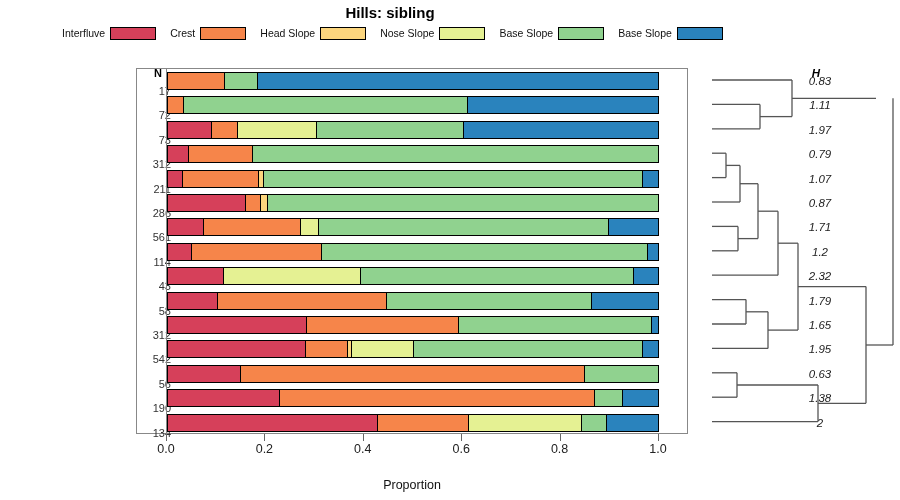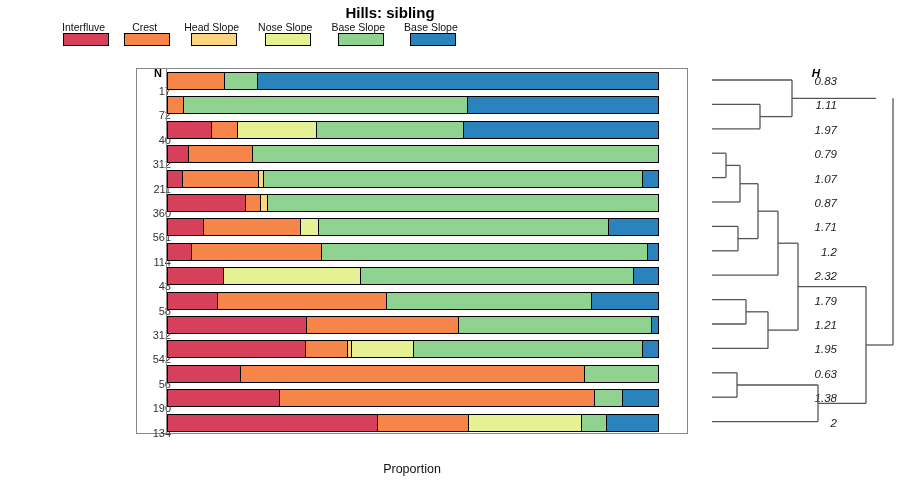--- a/index.html
+++ b/index.html
@@ -14,21 +14,21 @@
   .title{
     position:absolute;left:0;top:4px;width:780px;text-align:center;
     font-size:15px;font-weight:bold;color:#000;
   }
 
   
   .legend{
     position:absolute;left:62px;top:24px;width:706px;height:18px;
     display:flex;align-items:center;justify-content:flex-start;
   }
-  .legend-item{display:flex;align-items:center;margin-right:14px;flex-direction:column;}
+  .legend-item{display:flex;align-items:center;margin-right:14px;}
   .legend-label{font-size:10.5px;color:#111;white-space:nowrap;margin-right:5px;}
   .legend-swatch{
     width:46px;height:13px;border:1px solid #000;box-sizing:border-box;
   }
 
   
   .panel{
     position:absolute;left:136px;top:68px;width:552px;height:366px;
     border:1px solid #888;background:#fff;box-sizing:border-box;
   }
@@ -43,21 +43,21 @@
   .nval{
     position:absolute;left:8px;width:26px;text-align:right;
     font-size:11px;color:#333;line-height:24px;top:10px;
   }
   .nhead{
     position:absolute;left:8px;width:26px;text-align:center;
     font-size:11px;font-weight:bold;color:#000;top:-2px;line-height:12px;
   }
 
   .hval{
-    position:absolute;left:666px;width:34px;text-align:right;
+    position:absolute;left:666px;width:34px;text-align:center;
     font-size:11.5px;font-style:italic;color:#222;line-height:24px;top:0;
   }
   .hhead{
     position:absolute;left:666px;width:26px;text-align:center;
     font-size:11.5px;font-weight:bold;font-style:italic;color:#000;
     top:-2px;line-height:12px;
   }
 
   .bar{
     position:absolute;top:3px;height:18px;
@@ -68,21 +68,21 @@
   .seg:last-child{border-right:none;}
 
   
   .xaxis{position:absolute;left:136px;top:434px;width:552px;height:40px;}
   .tick{position:absolute;top:0;width:0;height:7px;border-left:1px solid #666;}
   .ticklab{
     position:absolute;top:8px;width:40px;margin-left:-20px;
     text-align:center;font-size:12.5px;color:#222;
   }
   .xtitle{
-    position:absolute;left:136px;top:462px;width:552px;text-align:center;
+    position:absolute;left:136px;top:478px;width:552px;text-align:center;
     font-size:12.5px;color:#111;
   }
 
   
   .dendro{position:absolute;left:700px;top:60px;width:200px;height:380px;}
   .dendro svg{display:block;}
 </style>
 </head>
 <body>
 
@@ -133,21 +133,21 @@
         <div class="row" style="top: 24.4px;">
           <div class="nval">72</div>
           <div class="bar" style="left: 30px; width: 492px;">
             <div class="seg" style="flex: 0.03 1 0%; background: rgb(246, 133, 74);"></div>
             <div class="seg" style="flex: 0.58 1 0%; background: rgb(144, 210, 143);"></div>
             <div class="seg" style="flex: 0.39 1 0%; background: rgb(42, 131, 189);"></div>
           </div>
           <div class="hval">1.11</div>
         </div>
         <div class="row" style="top: 48.8px;">
-          <div class="nval">40</div>
+          <div class="nval">73</div>
           <div class="bar" style="left: 30px; width: 492px;">
             <div class="seg" style="flex: 0.088 1 0%; background: rgb(214, 64, 90);"></div>
             <div class="seg" style="flex: 0.052 1 0%; background: rgb(246, 133, 74);"></div>
             <div class="seg" style="flex: 0.16 1 0%; background: rgb(229, 241, 147);"></div>
             <div class="seg" style="flex: 0.3 1 0%; background: rgb(144, 210, 143);"></div>
             <div class="seg" style="flex: 0.4 1 0%; background: rgb(42, 131, 189);"></div>
           </div>
           <div class="hval">1.97</div>
         </div>
         <div class="row" style="top: 73.2px;">
@@ -164,21 +164,21 @@
           <div class="bar" style="left: 30px; width: 492px;">
             <div class="seg" style="flex: 0.028 1 0%; background: rgb(214, 64, 90);"></div>
             <div class="seg" style="flex: 0.155 1 0%; background: rgb(246, 133, 74);"></div>
             <div class="seg" style="flex: 0.008 1 0%; background: rgb(252, 214, 126);"></div>
             <div class="seg" style="flex: 0.779 1 0%; background: rgb(144, 210, 143);"></div>
             <div class="seg" style="flex: 0.03 1 0%; background: rgb(42, 131, 189);"></div>
           </div>
           <div class="hval">1.07</div>
         </div>
         <div class="row" style="top: 122px;">
-          <div class="nval">360</div>
+          <div class="nval">286</div>
           <div class="bar" style="left: 30px; width: 492px;">
             <div class="seg" style="flex: 0.158 1 0%; background: rgb(214, 64, 90);"></div>
             <div class="seg" style="flex: 0.028 1 0%; background: rgb(246, 133, 74);"></div>
             <div class="seg" style="flex: 0.014 1 0%; background: rgb(252, 214, 126);"></div>
             <div class="seg" style="flex: 0.8 1 0%; background: rgb(144, 210, 143);"></div>
           </div>
           <div class="hval">0.87</div>
         </div>
         <div class="row" style="top: 146.4px;">
           <div class="nval">561</div>
@@ -222,21 +222,21 @@
           <div class="hval">1.79</div>
         </div>
         <div class="row" style="top: 244px;">
           <div class="nval">312</div>
           <div class="bar" style="left: 30px; width: 492px;">
             <div class="seg" style="flex: 0.283 1 0%; background: rgb(214, 64, 90);"></div>
             <div class="seg" style="flex: 0.31 1 0%; background: rgb(246, 133, 74);"></div>
             <div class="seg" style="flex: 0.395 1 0%; background: rgb(144, 210, 143);"></div>
             <div class="seg" style="flex: 0.012 1 0%; background: rgb(42, 131, 189);"></div>
           </div>
-          <div class="hval">1.21</div>
+          <div class="hval">1.65</div>
         </div>
         <div class="row" style="top: 268.4px;">
           <div class="nval">542</div>
           <div class="bar" style="left: 30px; width: 492px;">
             <div class="seg" style="flex: 0.283 1 0%; background: rgb(214, 64, 90);"></div>
             <div class="seg" style="flex: 0.085 1 0%; background: rgb(246, 133, 74);"></div>
             <div class="seg" style="flex: 0.005 1 0%; background: rgb(252, 214, 126);"></div>
             <div class="seg" style="flex: 0.125 1 0%; background: rgb(229, 241, 147);"></div>
             <div class="seg" style="flex: 0.472 1 0%; background: rgb(144, 210, 143);"></div>
             <div class="seg" style="flex: 0.03 1 0%; background: rgb(42, 131, 189);"></div>
@@ -270,20 +270,34 @@
             <div class="seg" style="flex: 0.23 1 0%; background: rgb(229, 241, 147);"></div>
             <div class="seg" style="flex: 0.05 1 0%; background: rgb(144, 210, 143);"></div>
             <div class="seg" style="flex: 0.105 1 0%; background: rgb(42, 131, 189);"></div>
           </div>
           <div class="hval">2</div>
         </div>
       </div>
   </div>
   <div class="inner-rule"></div>
 
+  <div class="xaxis" id="xaxis">
+      <div class="tick" style="left: 30px;"></div>
+      <div class="ticklab" style="left: 30px;">0.0</div>
+      <div class="tick" style="left: 128.4px;"></div>
+      <div class="ticklab" style="left: 128.4px;">0.2</div>
+      <div class="tick" style="left: 226.8px;"></div>
+      <div class="ticklab" style="left: 226.8px;">0.4</div>
+      <div class="tick" style="left: 325.2px;"></div>
+      <div class="ticklab" style="left: 325.2px;">0.6</div>
+      <div class="tick" style="left: 423.6px;"></div>
+      <div class="ticklab" style="left: 423.6px;">0.8</div>
+      <div class="tick" style="left: 522px;"></div>
+      <div class="ticklab" style="left: 522px;">1.0</div>
+    </div>
   <div class="xtitle">Proportion</div>
 
   <div class="dendro">
     <svg width="200" height="380" viewBox="0 0 200 380">
       <g fill="none" stroke="#555" stroke-width="1.3">
 
         <path d="M12,20 H92"></path>
         <path d="M12,44.4 H60"></path>
         <path d="M12,68.8 H60"></path>
         <path d="M60,44.4 V68.8"></path>

